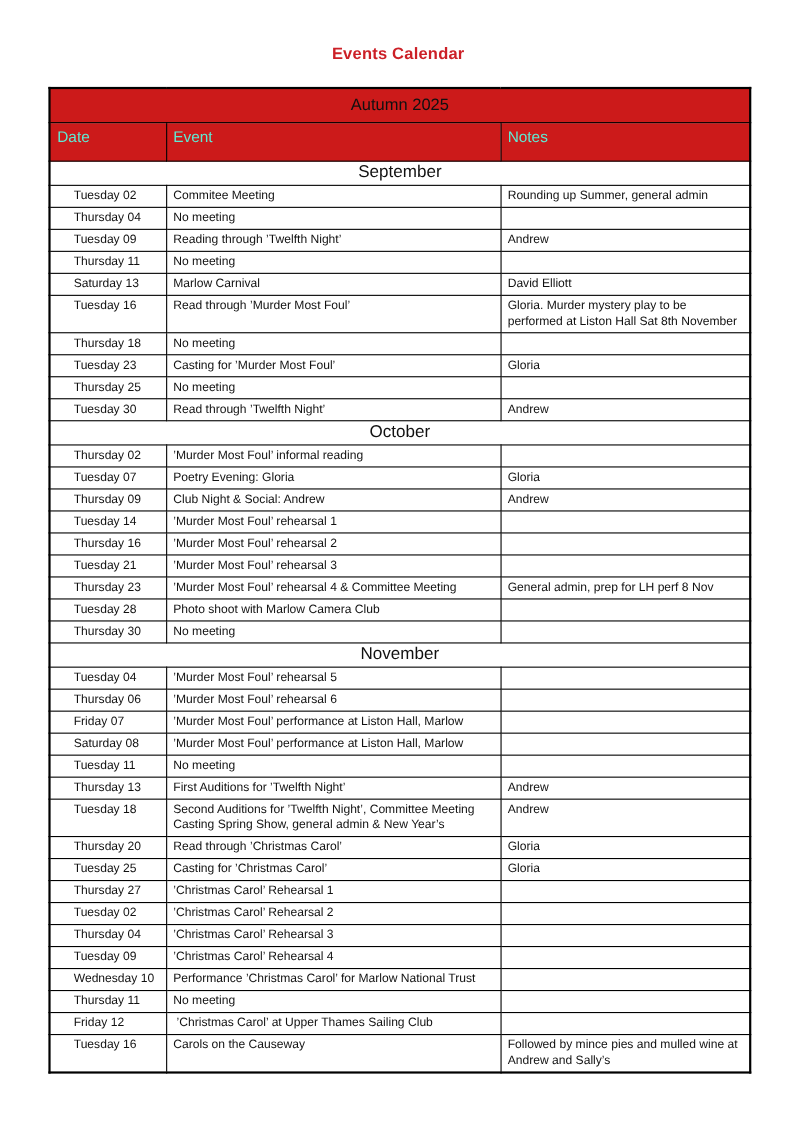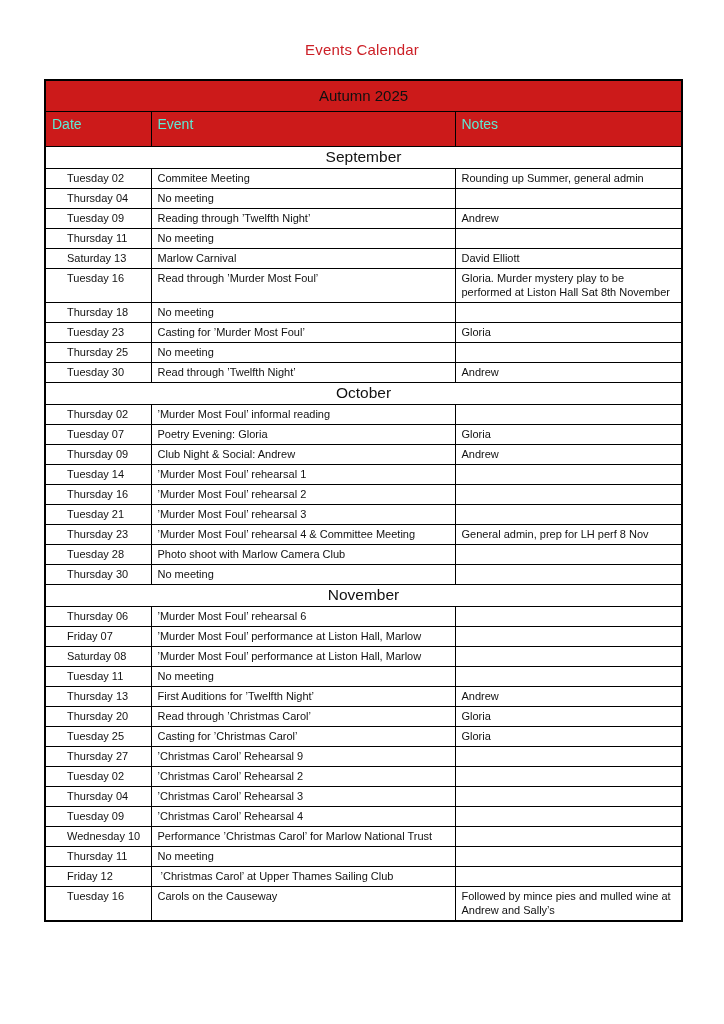--- a/index.html
+++ b/index.html
@@ -17,21 +17,21 @@
     overflow: hidden;
   }
   .doc-title {
     position: absolute;
     top: 41px;
     left: 0;
     width: 100%;
     margin: 0;
     text-align: center;
     font-size: 15px;
-    font-weight: normal;
+    font-weight: bold;
     letter-spacing: 0.2px;
     color: var(--title-red, #cc2027);
   }
   table.events {
     position: absolute;
     top: 79px;
     left: 44px;
     width: 637px;
     border-collapse: collapse;
     table-layout: fixed;
@@ -193,20 +193,25 @@
         </tr>
         <tr class="event-row">
           <td class="date-col">Thursday 30</td>
           <td class="event-col">No meeting</td>
           <td class="notes-col"></td>
         </tr>
         <tr class="section-row">
           <td colspan="3">November</td>
         </tr>
         <tr class="event-row">
+          <td class="date-col">Tuesday 04</td>
+          <td class="event-col">’Murder Most Foul’ rehearsal 5</td>
+          <td class="notes-col"></td>
+        </tr>
+        <tr class="event-row">
           <td class="date-col">Thursday 06</td>
           <td class="event-col">’Murder Most Foul’ rehearsal 6</td>
           <td class="notes-col"></td>
         </tr>
         <tr class="event-row">
           <td class="date-col">Friday 07</td>
           <td class="event-col">’Murder Most Foul’ performance at Liston Hall, Marlow</td>
           <td class="notes-col"></td>
         </tr>
         <tr class="event-row">
@@ -218,32 +223,37 @@
           <td class="date-col">Tuesday 11</td>
           <td class="event-col">No meeting</td>
           <td class="notes-col"></td>
         </tr>
         <tr class="event-row">
           <td class="date-col">Thursday 13</td>
           <td class="event-col">First Auditions for ’Twelfth Night’</td>
           <td class="notes-col">Andrew</td>
         </tr>
         <tr class="event-row">
+          <td class="date-col">Tuesday 18</td>
+          <td class="event-col">Second Auditions for ’Twelfth Night’, Committee Meeting Casting Spring Show, general admin &amp; New Year’s</td>
+          <td class="notes-col">Andrew</td>
+        </tr>
+        <tr class="event-row">
           <td class="date-col">Thursday 20</td>
           <td class="event-col">Read through ’Christmas Carol’</td>
           <td class="notes-col">Gloria</td>
         </tr>
         <tr class="event-row">
           <td class="date-col">Tuesday 25</td>
           <td class="event-col">Casting for ’Christmas Carol’</td>
           <td class="notes-col">Gloria</td>
         </tr>
         <tr class="event-row">
           <td class="date-col">Thursday 27</td>
-          <td class="event-col">’Christmas Carol’ Rehearsal 9</td>
+          <td class="event-col">’Christmas Carol’ Rehearsal 1</td>
           <td class="notes-col"></td>
         </tr>
         <tr class="event-row">
           <td class="date-col">Tuesday 02</td>
           <td class="event-col">’Christmas Carol’ Rehearsal 2</td>
           <td class="notes-col"></td>
         </tr>
         <tr class="event-row">
           <td class="date-col">Thursday 04</td>
           <td class="event-col">’Christmas Carol’ Rehearsal 3</td>

